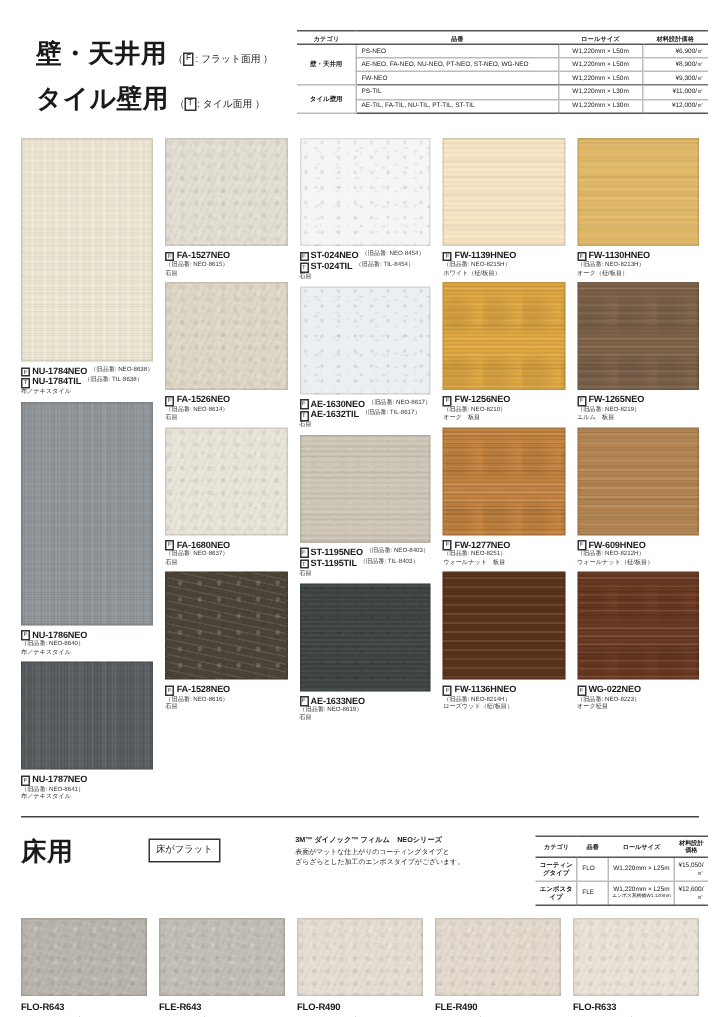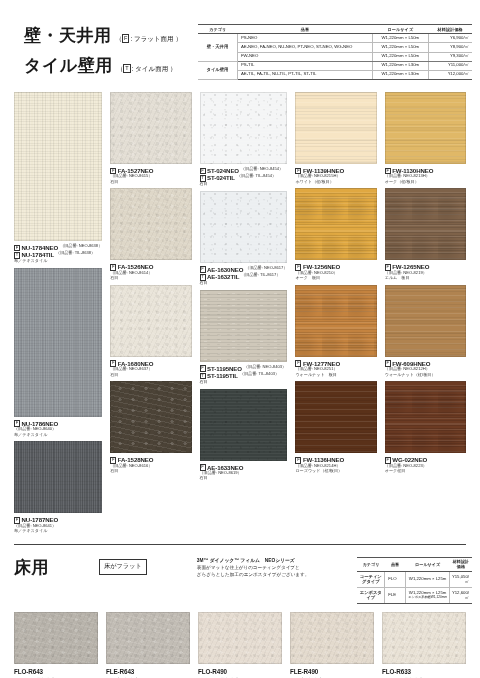--- a/index.html
+++ b/index.html
@@ -6,21 +6,21 @@
   body {
     width: 480px; height: 678px;
     background: #ffffff;
     font-family: "Liberation Sans", "DejaVu Sans", sans-serif;
     color: #1a1a1a;
     overflow: hidden;
     position: relative;
   }
 
   
-  .header { display: flex; padding: 16px 8px 4px 8px; align-items: center; }
+  .header { display: flex; padding: 16px 8px 4px 8px; align-items: flex-start; }
   .header-titles { width: 190px; padding-left: 16px; padding-top: 8px; }
   .title-row { display: flex; align-items: baseline; margin-bottom: 7px; }
   .title-main { font-size: 17px; font-weight: bold; letter-spacing: 0.5px; }
   .title-note { font-size: 6.5px; margin-left: 4px; white-space: nowrap; }
   .title-note .boxcode {
     display: inline-block; border: 0.8px solid #333; padding: 0 1px;
     font-size: 5.5px; line-height: 1.25; margin-right: 1px; vertical-align: 1px;
   }
 
   

